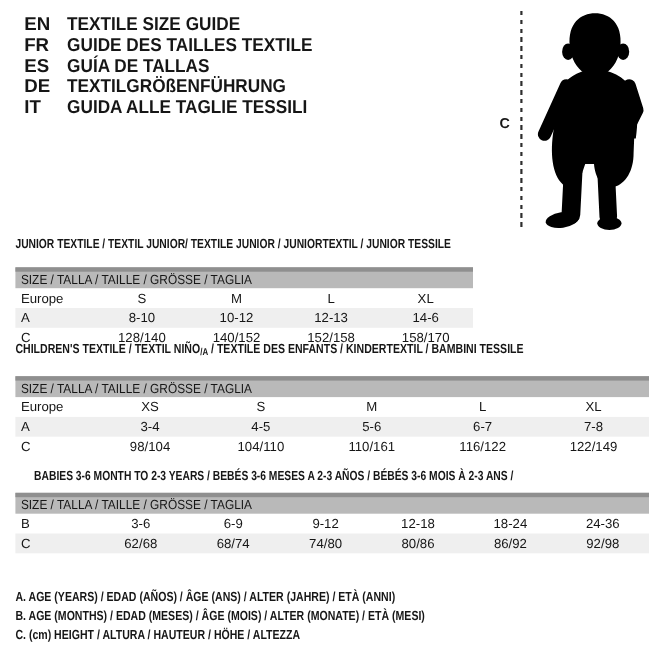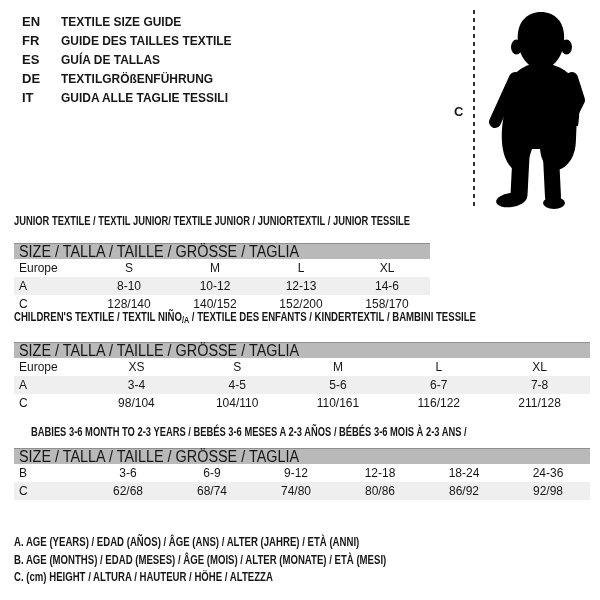--- a/index.html
+++ b/index.html
@@ -4,21 +4,21 @@
 <style>
   html,body{margin:0;padding:0;}
   body{
     width:600px;height:600px;position:relative;overflow:hidden;
     background:#ffffff;color:#161616;
     font-family:"Liberation Sans", sans-serif;
     -webkit-font-smoothing:antialiased;
   }
   
   .lang-block{position:absolute;left:22px;top:12px;}
-  .lang-row{display:flex;font-weight:700;font-size:13px;line-height:19px;white-space:nowrap;}
+  .lang-row{display:flex;font-weight:700;font-size:17px;line-height:19px;white-space:nowrap;}
   .lang-code{width:39px;flex:0 0 39px;}
   .lang-label{display:inline-block;transform:scaleX(0.92);transform-origin:0 50%;}
 
   
   .figure-area{position:absolute;left:450px;top:6px;width:148px;height:208px;}
   .measure-c{position:absolute;left:4px;top:98px;font-weight:700;font-size:13px;}
   .dash-line{
     position:absolute;left:23px;top:4px;width:2px;height:200px;
     background:repeating-linear-gradient(to bottom,#2e2e2e 0 4px,transparent 4px 8px);
   }
@@ -29,22 +29,22 @@
   .sec1{top:213px;width:416px;}
   .sec2{top:309px;width:576px;}
   .sec3{top:424px;width:576px;}
   .tbl-title{font-weight:700;font-size:12px;line-height:17px;white-space:nowrap;text-align:right;}
   .cond{display:inline-block;transform:scaleX(0.78);transform-origin:0 50%;white-space:nowrap;}
   .cond2{display:inline-block;transform:scaleX(0.80);transform-origin:0 50%;white-space:nowrap;}
   sub.tsub{font-size:9px;vertical-align:-2px;}
   .tbl{margin-top:13px;}
   .sec3 .tbl{margin-top:7px;}
   .band{
-    border-top:1px solid #3b82f6;background:#b9b9b9;
-    height:15px;line-height:15px;font-size:16px;padding-left:5px;white-space:nowrap;
+    border-top:4px solid #3b82f6;background:#b9b9b9;
+    height:15px;line-height:15px;font-size:12px;padding-left:5px;white-space:nowrap;
   }
   .band-text{display:inline-block;transform:scaleX(0.9);transform-origin:0 50%;}
   .row{display:flex;align-items:center;height:18px;font-size:12px;}
   .row.shaded{background:#efefef;}
   .rlabel{flex:0 0 67px;padding-left:5px;}
   .cell{flex:1 1 0;text-align:center;white-space:nowrap;}
 
   
   .footnotes{position:absolute;left:14px;top:534px;}
   .footnote{font-weight:700;font-size:12px;line-height:17.5px;white-space:nowrap;}
@@ -121,21 +121,21 @@
           <span class="rlabel">A</span>
           <span class="cell">8-10</span>
           <span class="cell">10-12</span>
           <span class="cell">12-13</span>
           <span class="cell">14-6</span>
         </div>
         <div class="row">
           <span class="rlabel">C</span>
           <span class="cell">128/140</span>
           <span class="cell">140/152</span>
-          <span class="cell">152/200</span>
+          <span class="cell">152/158</span>
           <span class="cell">158/170</span>
         </div>
       </div>
   </div>
 </div>
 
 <div class="sec sec2">
   <div class="tbl-title">
     <span class="cond2"><span>CHILDREN'S TEXTILE / TEXTIL NIÑO</span><sub class="tsub">/A</sub><span> / TEXTILE DES ENFANTS / KINDERTEXTIL / BAMBINI TESSILE</span></span>
   </div>
@@ -159,21 +159,21 @@
           <span class="cell">5-6</span>
           <span class="cell">6-7</span>
           <span class="cell">7-8</span>
         </div>
         <div class="row">
           <span class="rlabel">C</span>
           <span class="cell">98/104</span>
           <span class="cell">104/110</span>
           <span class="cell">110/161</span>
           <span class="cell">116/122</span>
-          <span class="cell">211/128</span>
+          <span class="cell">122/149</span>
         </div>
       </div>
   </div>
 </div>
 
 <div class="sec sec3">
   <div class="tbl-title">
     <span class="cond">BABIES 3-6 MONTH TO 2-3 YEARS / BEBÉS 3-6 MESES A 2-3 AÑOS / BÉBÉS 3-6 MOIS À 2-3 ANS /</span>
   </div>
   <div class="tbl">

